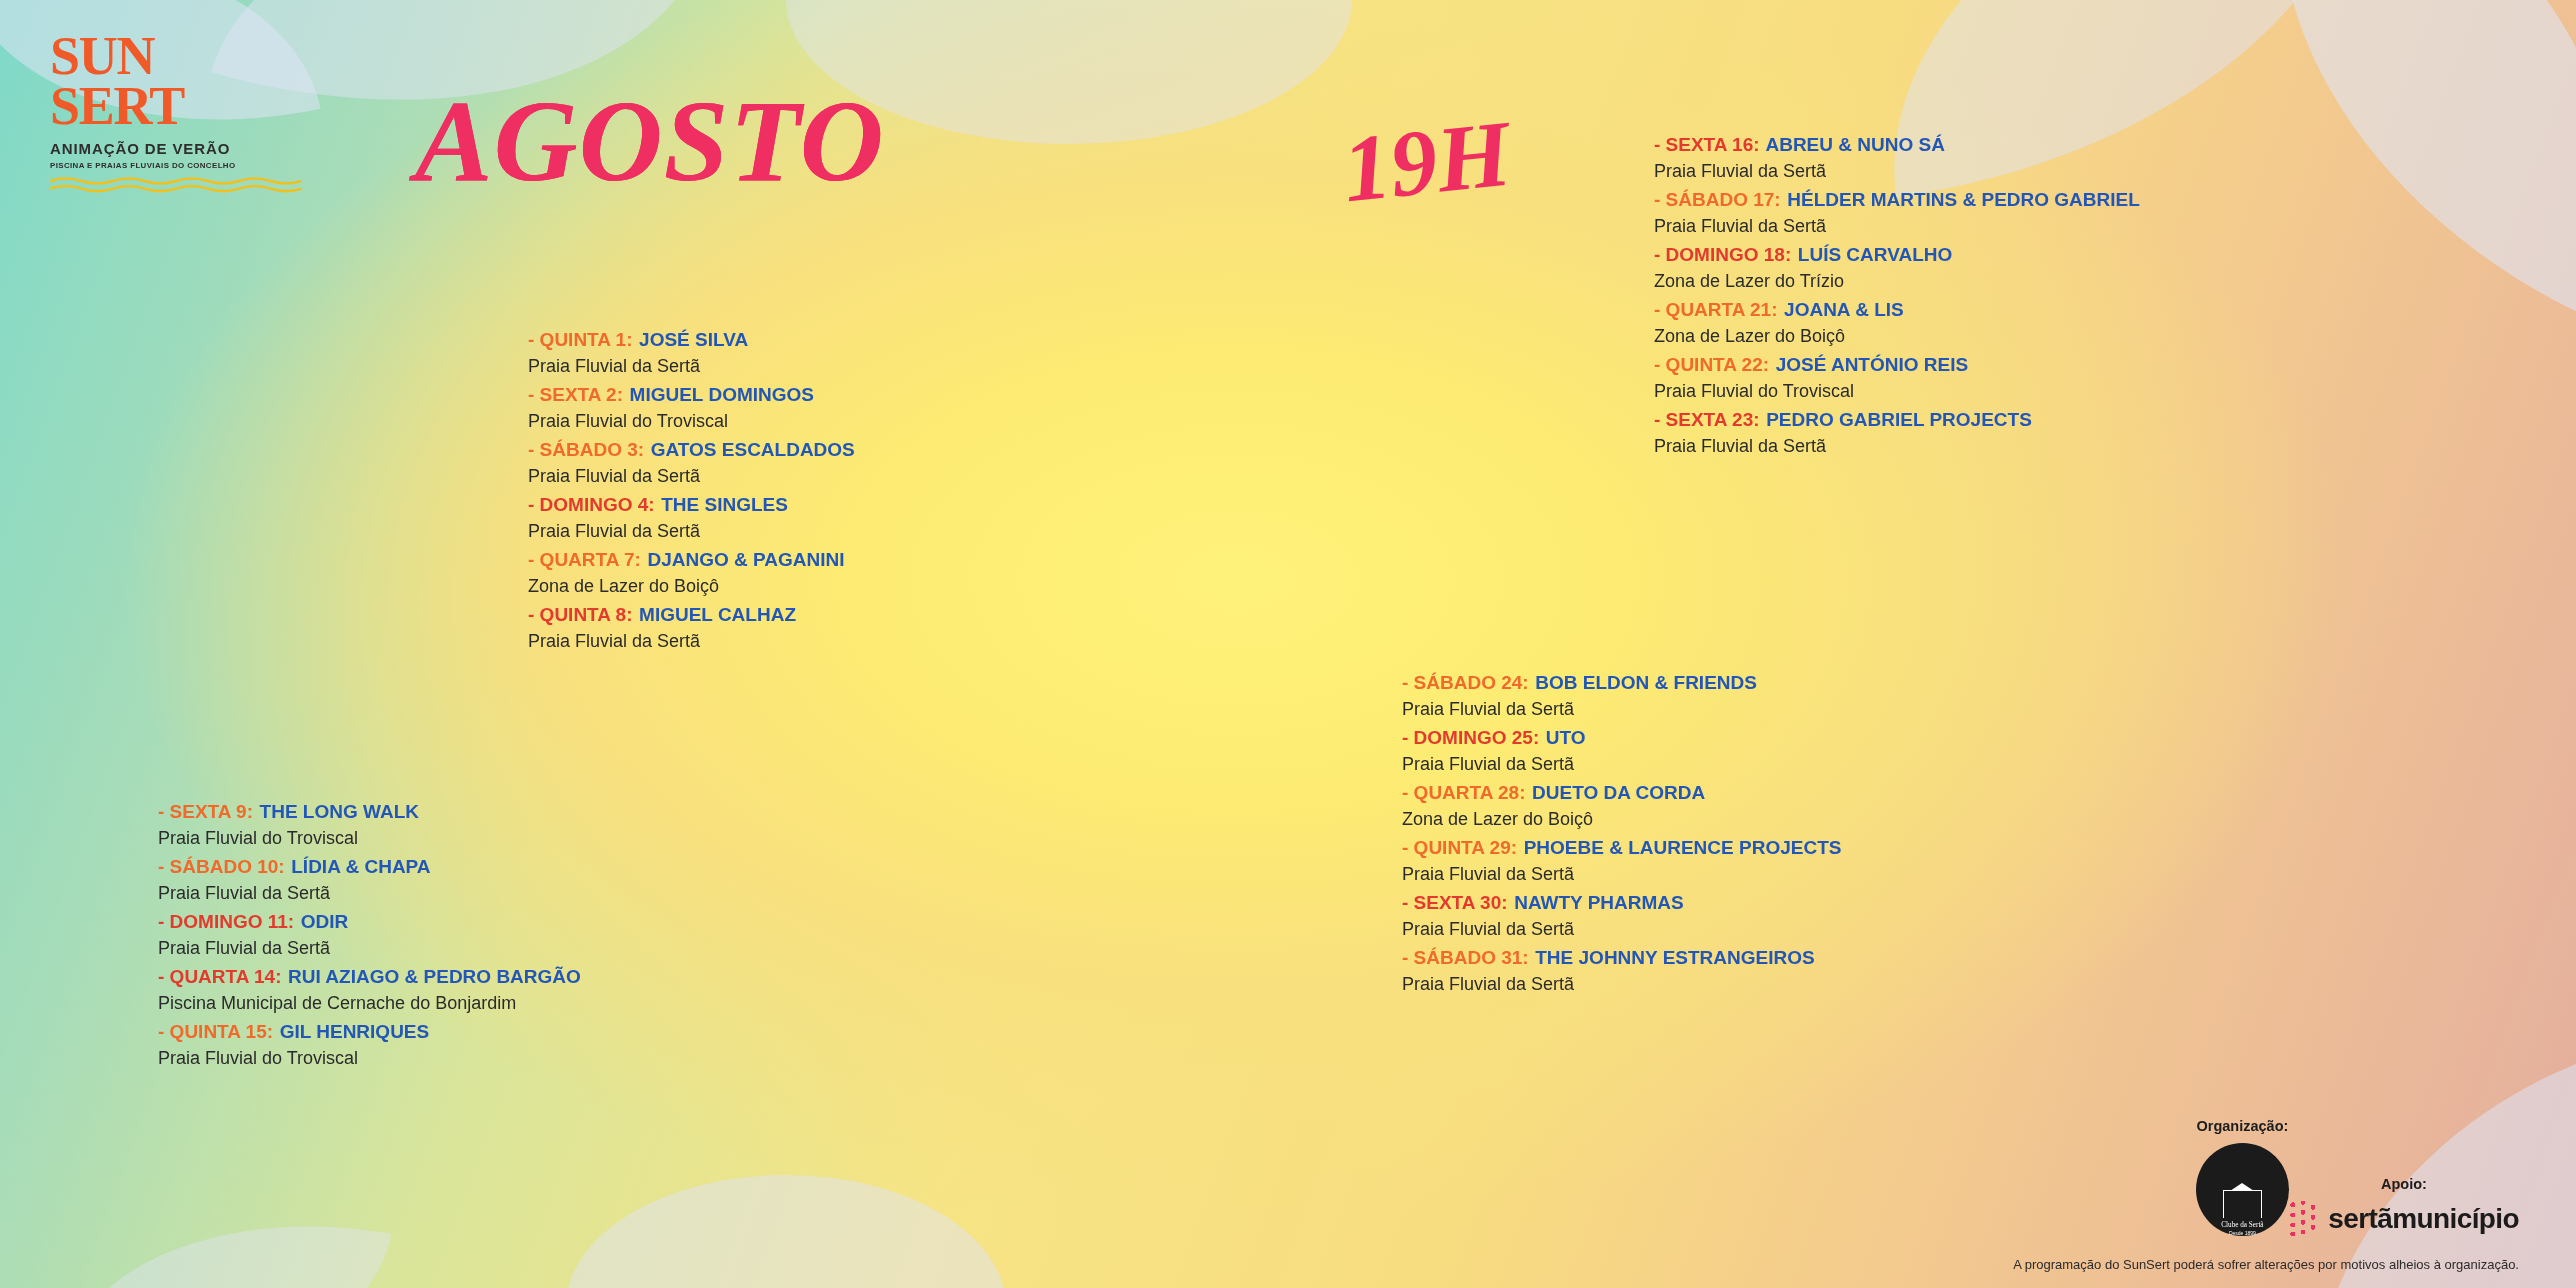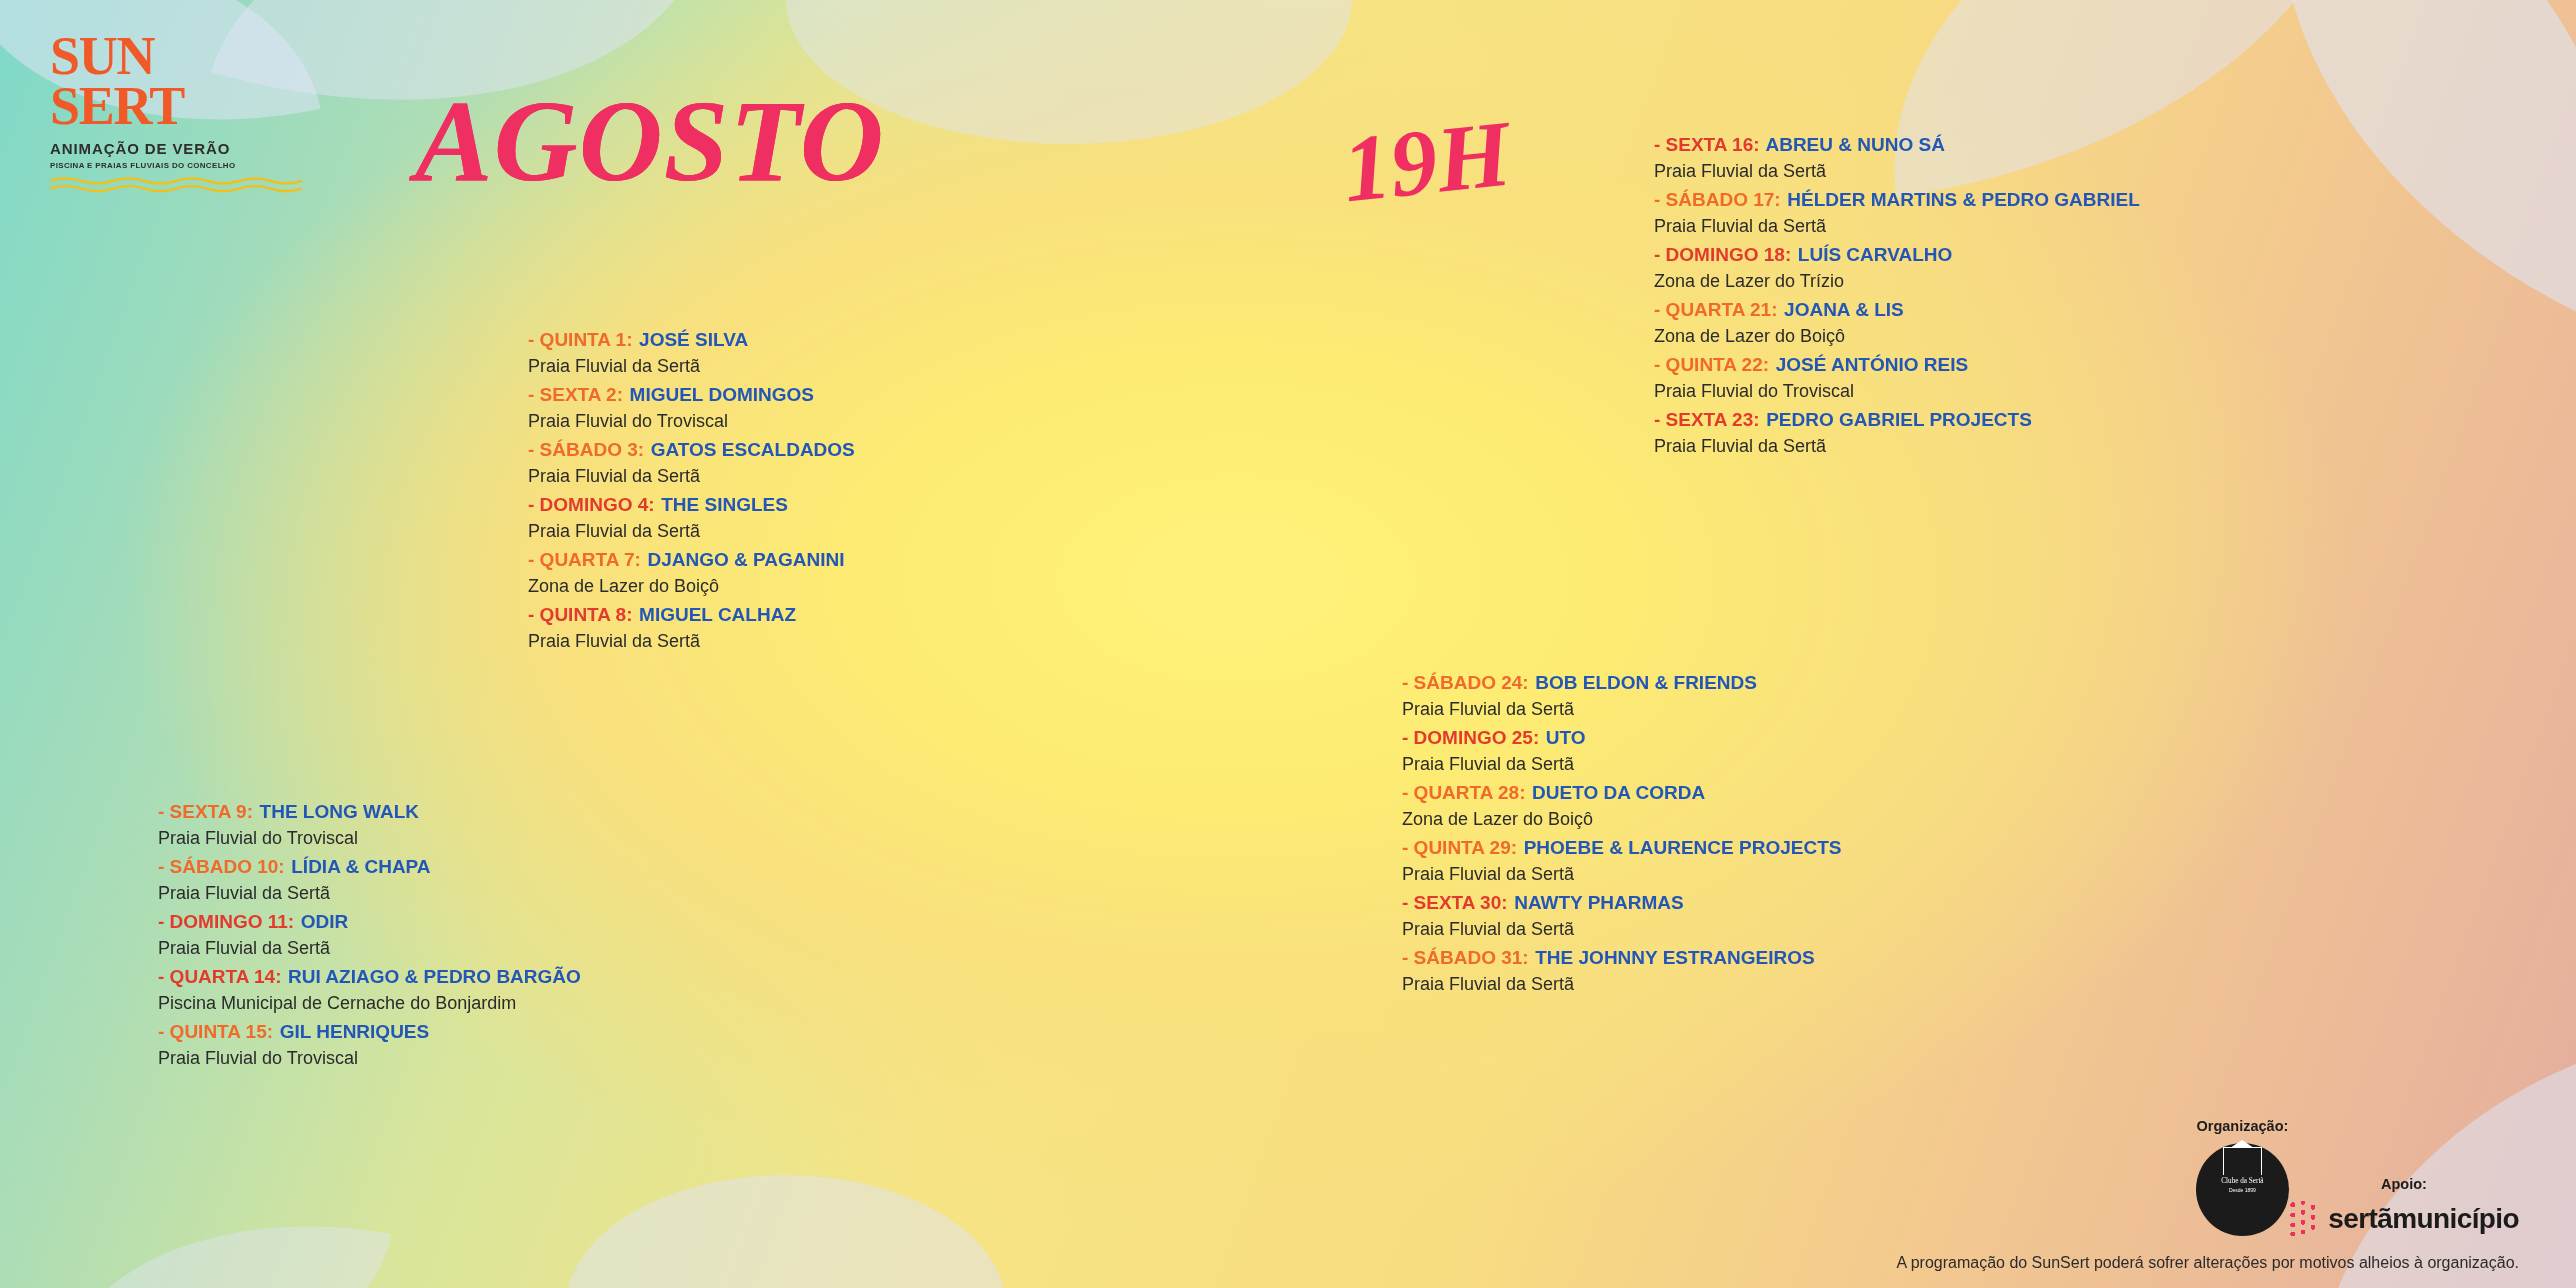--- a/index.html
+++ b/index.html
@@ -170,21 +170,21 @@
     color: #1d1d1d;
     margin-bottom: 8.8px;
   }
   .clube {
     width: 93px; height: 93px;
     border-radius: 50%;
     background: #1b1b1b;
     margin: 0 auto;
     position: relative;
     display: flex; flex-direction: column;
-    align-items: center; justify-content: flex-start;
+    align-items: center; justify-content: flex-end;
     color: #fff;
   }
   .clube .bld {
     width: 39px; height: 28px;
     border: 1.9px solid #fff;
     border-bottom: none;
     margin-top: 3.8px;
     position: relative;
   }
   .clube .bld::before{
@@ -208,21 +208,21 @@
       radial-gradient(circle 2.5px at 14px 31px, #ef2f62 99%, transparent 100%),
       radial-gradient(circle 2.5px at 24px 6.3px, #ef2f62 99%, transparent 100%),
       radial-gradient(circle 2.5px at 24px 16.4px, #ef2f62 99%, transparent 100%),
       radial-gradient(circle 2.5px at 24px 26.4px, #ef2f62 99%, transparent 100%);
   }
   .sertalogo .wd { font-size: 28px; font-weight: bold; color: #1b1b1b; letter-spacing:-0.6px;}
   .sertalogo .wd .light { font-weight: bold; }
   .disclaimer {
     position: absolute;
     right: 57px; bottom: 16.4px;
-    font-size: 16px;
+    font-size: 13px;
     color: #2b2b2b;
   }
 </style>
 </head>
 <body>
 
 <div>
   <div class="leaf l-a"></div>
   <div class="leaf l-b"></div>
   <div class="leaf l-c"></div>

